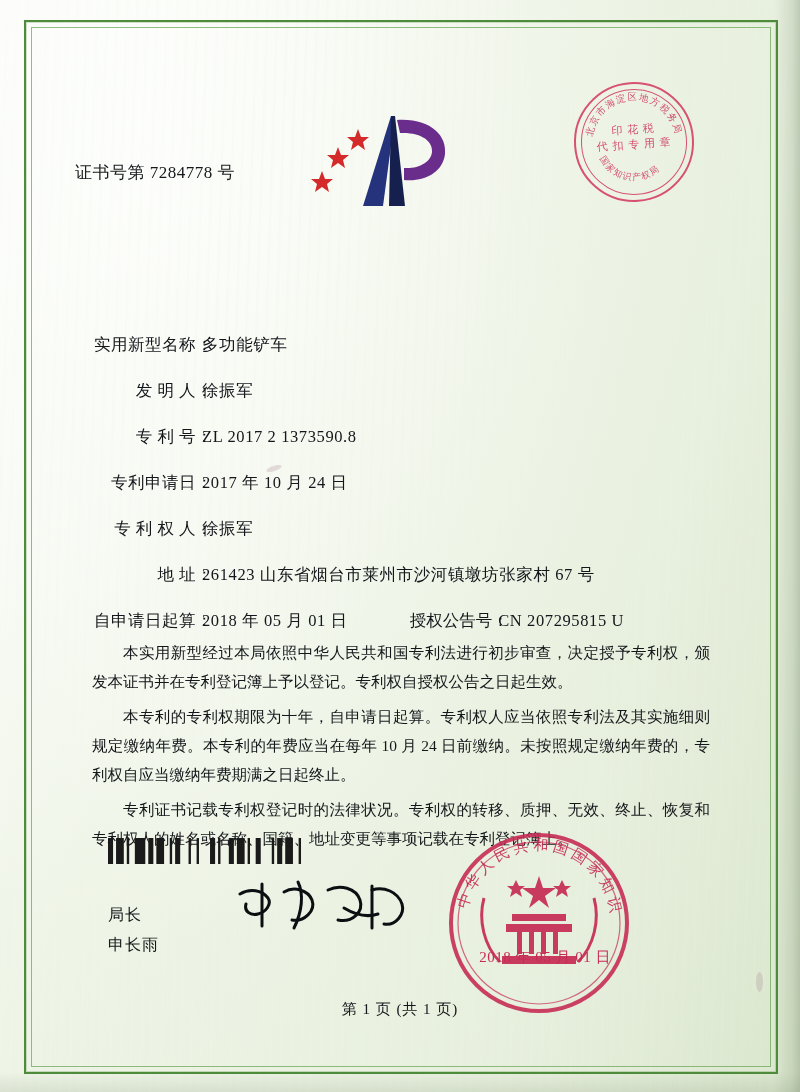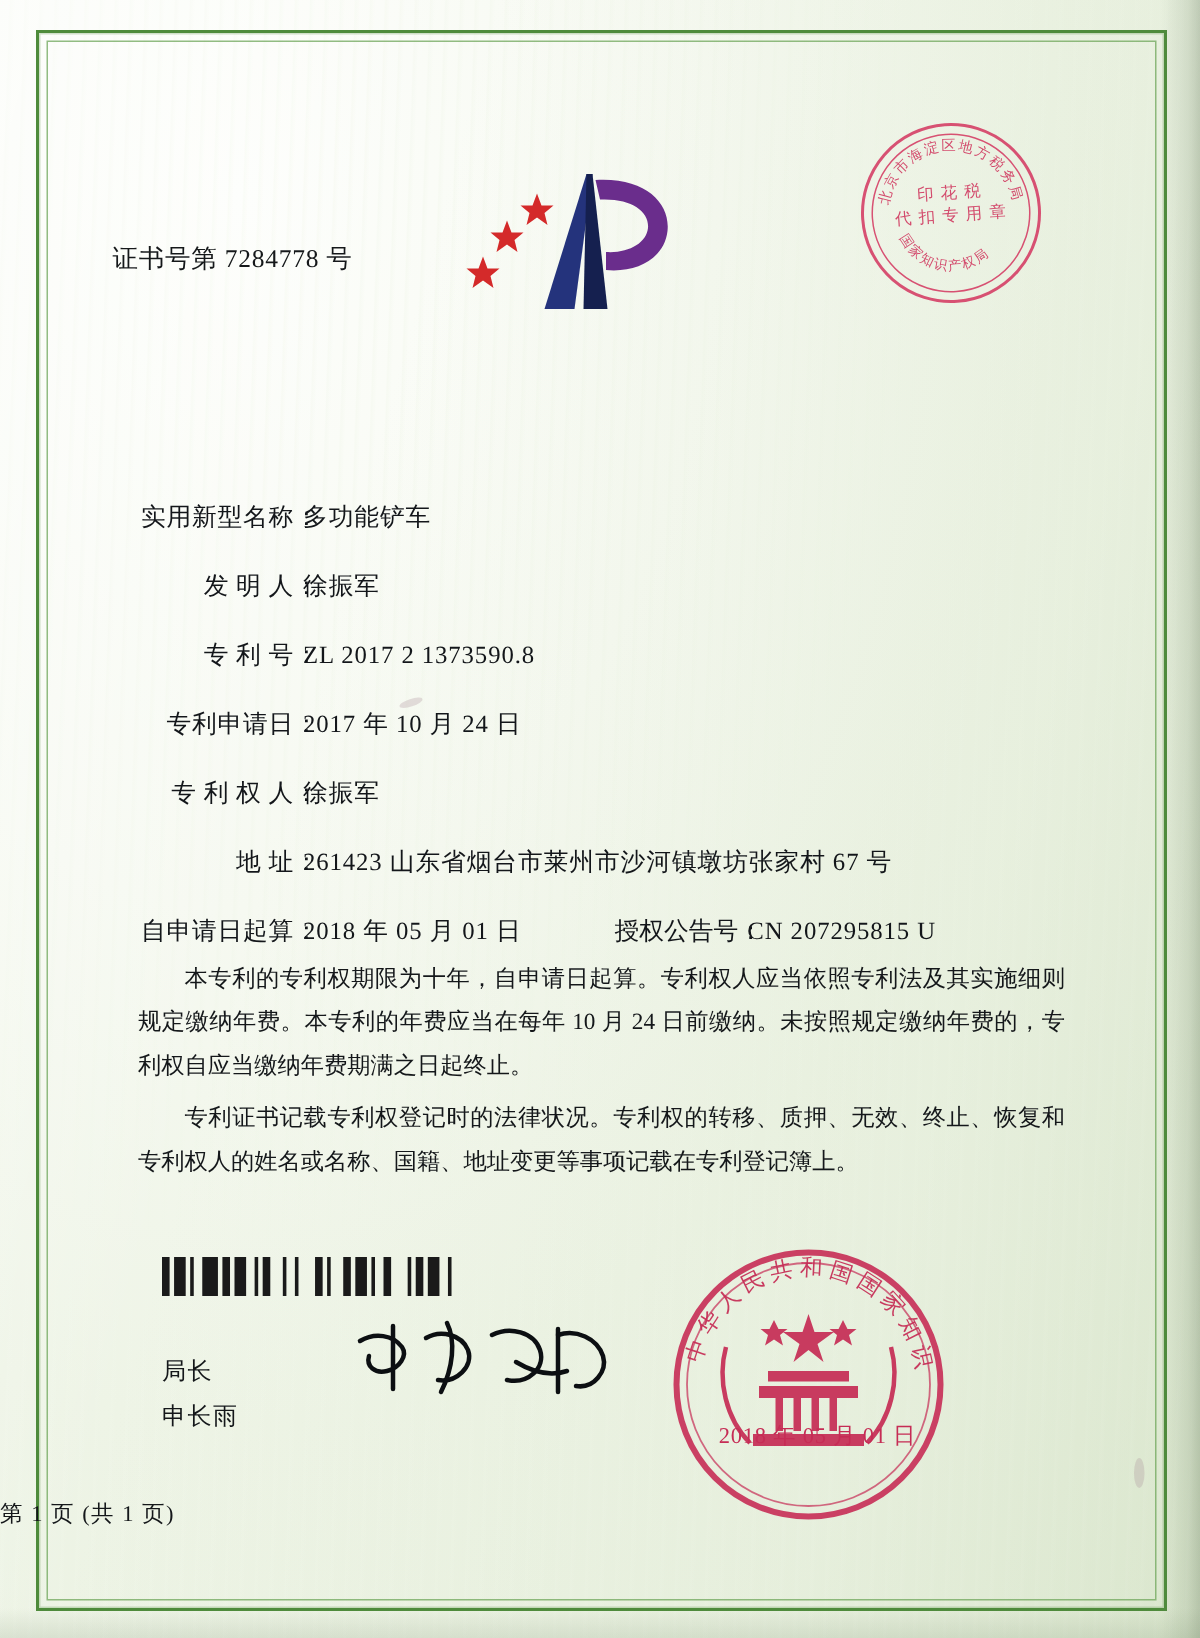--- a/index.html
+++ b/index.html
@@ -211,21 +211,21 @@
     letter-spacing: 0.5px;
     font-family: "Liberation Serif", serif;
   }
 
   
   .footer {
     position: absolute;
     left: 0;
     right: 0;
     top: 1000px;
-    text-align: left;
+    text-align: center;
     font-size: 15px;
     color: #14171a;
     letter-spacing: 1px;
   }
 
   
   .scan-mark {
     position: absolute;
     background: rgba(170,140,150,0.28);
     border-radius: 50%;
@@ -316,20 +316,21 @@
     </div>
     <div class="field-row">
       <span class="field-label">地      址</span><span class="sep">：</span><span class="field-value">261423 山东省烟台市莱州市沙河镇墩坊张家村 67 号</span>
     </div>
     <div class="field-row two-col">
       <span class="field-label">自申请日起算</span><span class="sep">：</span><span class="field-value">2018 年 05 月 01 日</span><span class="col2-label">授权公告号</span><span class="sep">：</span><span class="field-value">CN 207295815 U</span>
     </div>
   </div>
 
   <div class="body-text">
+    <p>本实用新型经过本局依照中华人民共和国专利法进行初步审查，决定授予专利权，颁发本证书并在专利登记簿上予以登记。专利权自授权公告之日起生效。</p>
     <p>本专利的专利权期限为十年，自申请日起算。专利权人应当依照专利法及其实施细则规定缴纳年费。本专利的年费应当在每年 10 月 24 日前缴纳。未按照规定缴纳年费的，专利权自应当缴纳年费期满之日起终止。</p>
     <p>专利证书记载专利权登记时的法律状况。专利权的转移、质押、无效、终止、恢复和专利权人的姓名或名称、国籍、地址变更等事项记载在专利登记簿上。</p>
   </div>
 
   <div id="barcode">
     <svg class="bars" viewBox="0 0 196 26" preserveAspectRatio="none" aria-hidden="true" id="barcode-svg">
         <rect x="0.00" y="0" width="5.07" height="26" fill="#1a1a1a"></rect>
         <rect x="8.05" y="0" width="7.75" height="26" fill="#1a1a1a"></rect>
         <rect x="18.79" y="0" width="2.38" height="26" fill="#1a1a1a"></rect>
         <rect x="26.85" y="0" width="10.44" height="26" fill="#1a1a1a"></rect>

